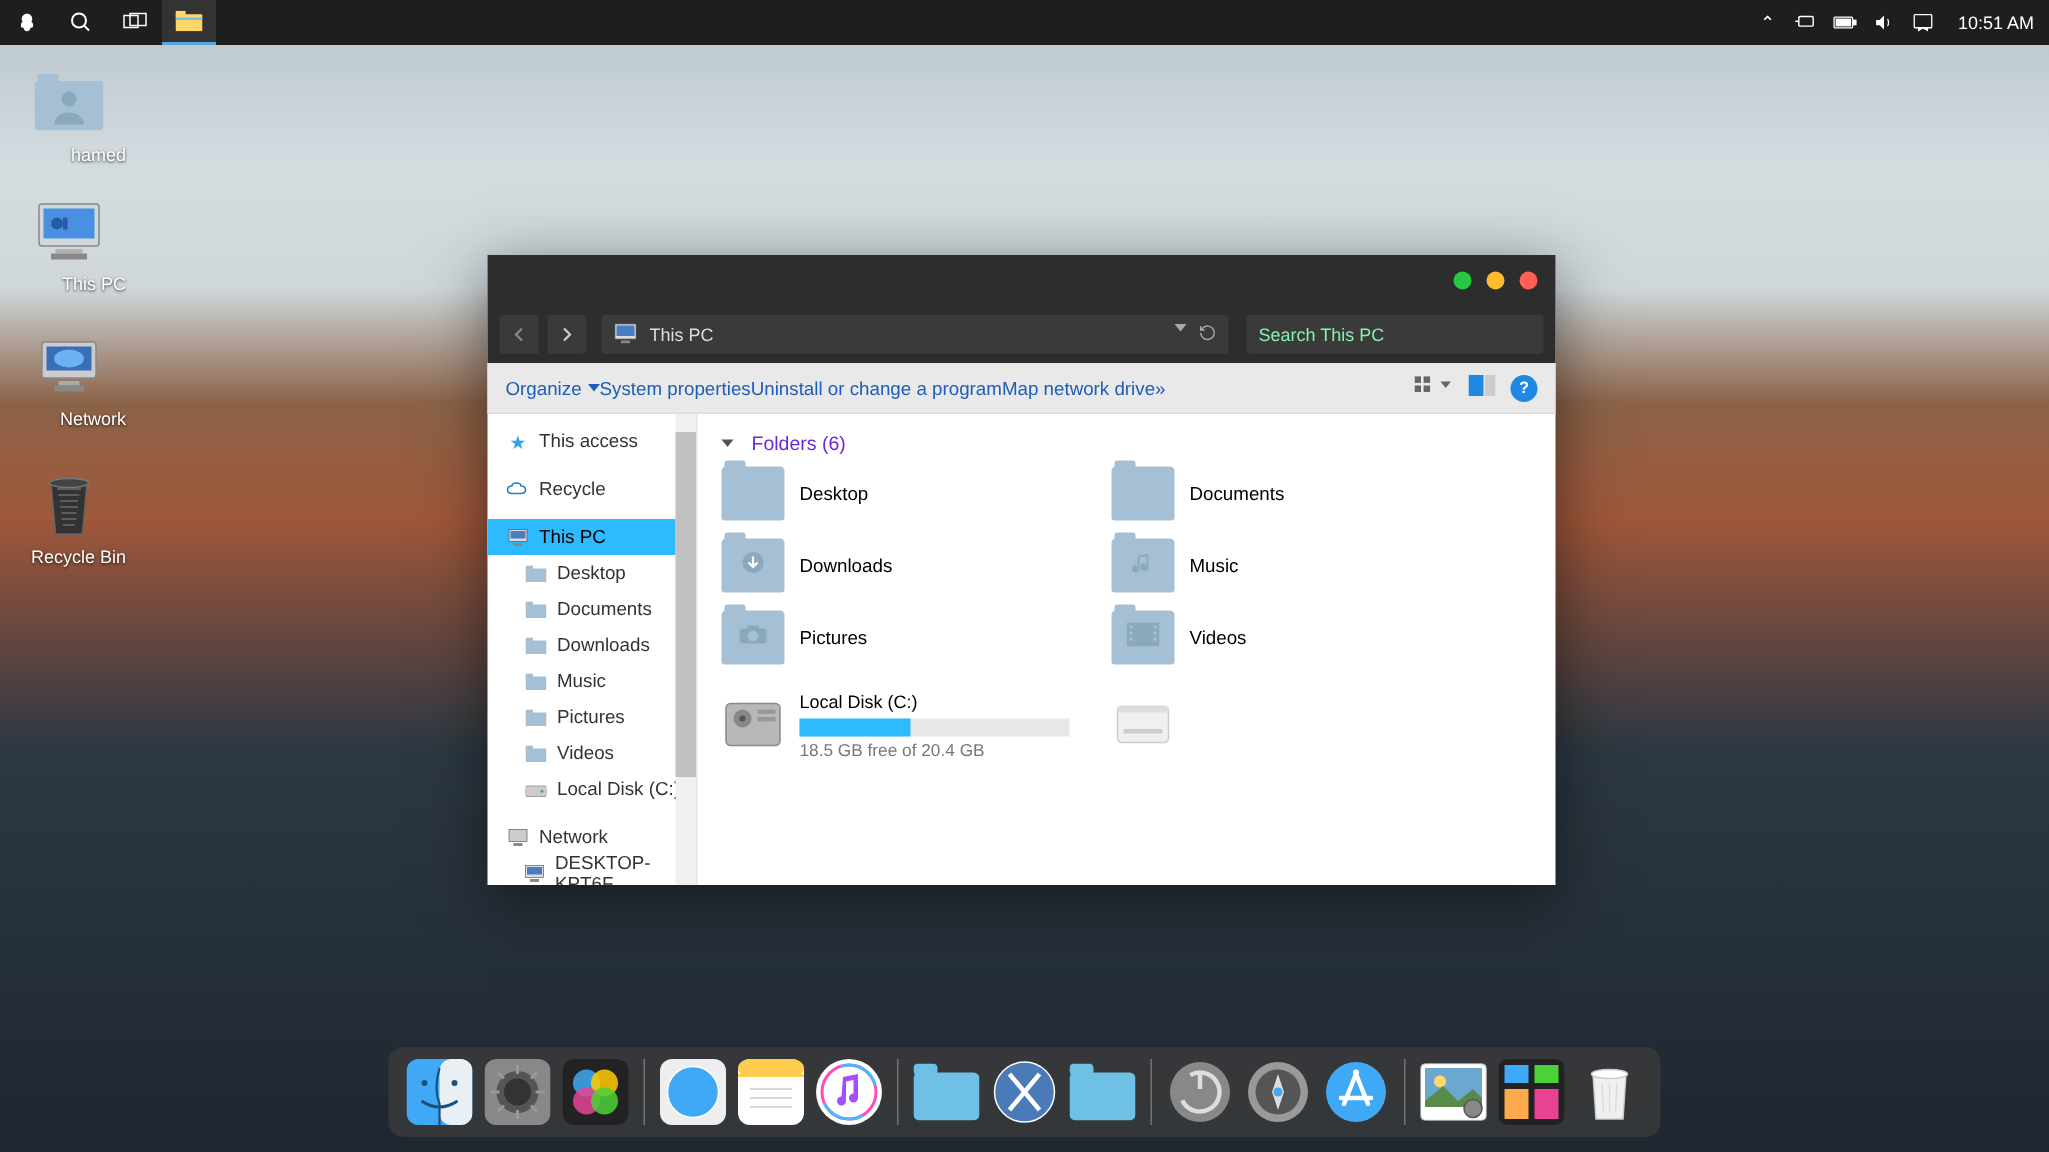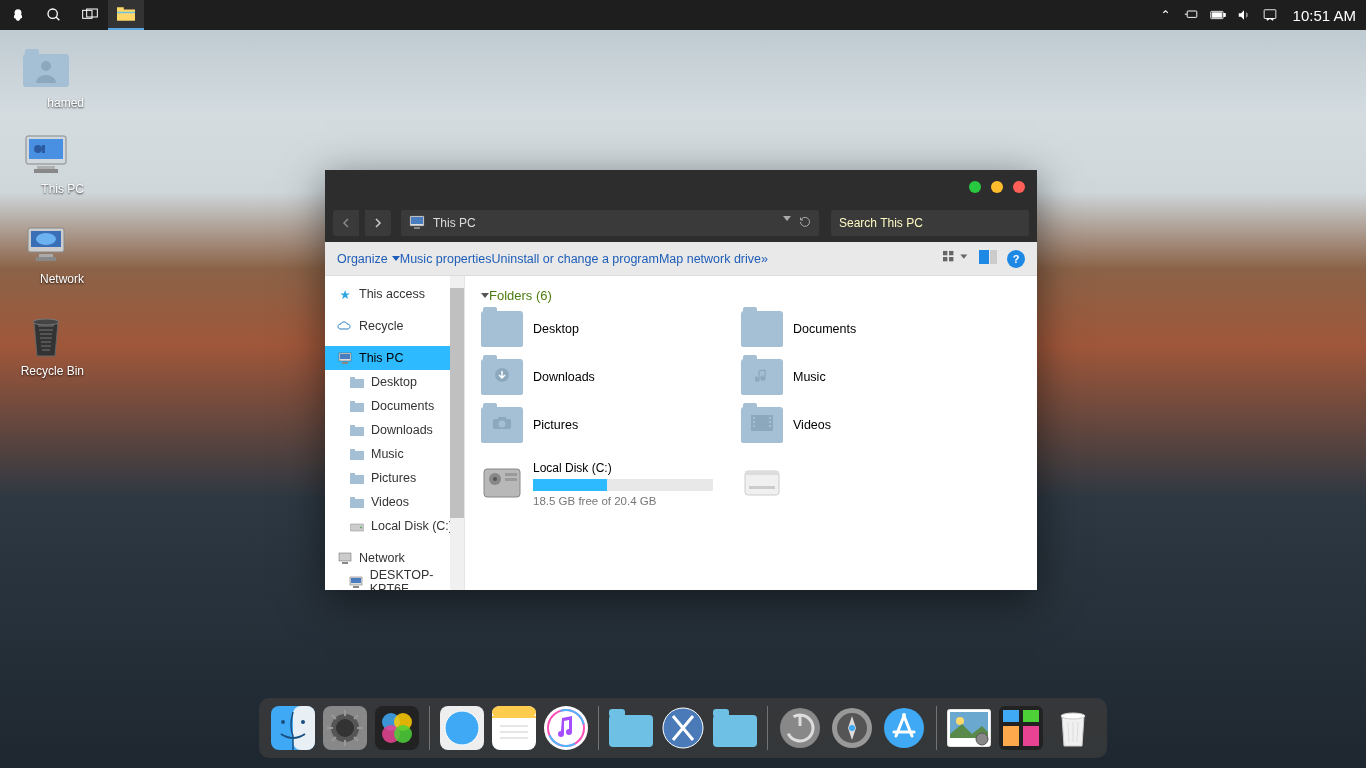--- a/index.html
+++ b/index.html
@@ -6,59 +6,59 @@
 html, body { width: 1366px; height: 768px; overflow: hidden; }
 body { position: relative; background: linear-gradient(to bottom, #b8c5cc 0%, #d4dce0 15%, #cfd7db 25%, #8b6348 35%, #a0573a 45%, #2d3842 65%, #1e2730 100%); }
 
 
 .taskbar { position: absolute; top:0; left:0; right:0; height:30px; background:#1e1e1e; display:flex; align-items:center; color:#fff; font-size:12px; }
 .taskbar-left { display:flex; height:100%; align-items:center; }
 .taskbar-btn { width:36px; height:30px; display:flex; align-items:center; justify-content:center; cursor:pointer; }
 .taskbar-btn.active { background:#333; border-bottom:2px solid #5aa5e0; }
 .taskbar-right { margin-left:auto; display:flex; align-items:center; gap:10px; padding-right:10px; }
 .taskbar-right .sys-icon { width:16px; height:16px; display:flex; align-items:center; justify-content:center; cursor:pointer; }
-.clock { font-size:15px; margin-left:5px; }
+.clock { font-size:12px; margin-left:5px; }
 
 
 .desktop-icon { position:absolute; width:76px; text-align:right; color:#fff; font-size:12px; text-shadow:0 1px 2px rgba(0,0,0,0.8); cursor:pointer; }
 .desktop-icon .icon-box { width:48px; height:48px; margin:0 auto 4px; display:flex; align-items:center; justify-content:center; }
 
 
 .explorer { position:absolute; left:325px; top:170px; width:712px; height:420px; background:#fff; box-shadow:0 10px 40px rgba(0,0,0,0.5); display:flex; flex-direction:column; }
 .titlebar { height:34px; background:#2d2d2d; display:flex; align-items:center; justify-content:flex-end; padding:0 12px; gap:10px; }
 .traffic-light { width:12px; height:12px; border-radius:50%; cursor:pointer; }
 .tl-green { background:#28c940; }
 .tl-yellow { background:#ffbd2e; }
 .tl-red { background:#ff5f57; }
 
 .navbar { height:38px; background:#2d2d2d; display:flex; align-items:center; padding:0 8px; gap:6px; }
 .nav-btn { width:26px; height:26px; background:#3a3a3a; display:flex; align-items:center; justify-content:center; cursor:pointer; color:#888; }
 .nav-btn:first-child { border-radius:3px 0 0 3px; }
 .nav-btn:nth-child(2) { border-radius:0 3px 3px 0; color:#ccc; }
 .address-bar { flex:1; height:26px; background:#3a3a3a; display:flex; align-items:center; padding:0 8px; color:#ddd; font-size:12px; gap:8px; margin-left:4px; border-radius:2px; position:relative; }
 .address-bar .addr-icons { margin-left:auto; display:flex; gap:8px; color:#aaa; }
-.search-bar { width:198px; height:26px; background:#3a3a3a; display:flex; align-items:center; padding:0 8px; color:#fef9c3; font-size:12px; margin-left:6px; border-radius:2px; }
+.search-bar { width:198px; height:26px; background:#3a3a3a; display:flex; align-items:center; padding:0 8px; color:#86efac; font-size:12px; margin-left:6px; border-radius:2px; }
 
 .toolbar { height:34px; background:#e9e9e9; border-bottom:1px solid #ddd; display:flex; align-items:center; padding:0 12px; font-size:12.5px; color:#1e5db8; }
 .toolbar-item { cursor:pointer; display:flex; align-items:center; gap:4px; }
 .toolbar-right { margin-left:auto; display:flex; align-items:center; gap:10px; }
 .help-icon { width:18px; height:18px; border-radius:50%; background:#1e88e5; color:#fff; display:flex; align-items:center; justify-content:center; font-size:11px; font-weight:bold; }
 
 .body-area { flex:1; display:flex; overflow:hidden; }
 .sidebar { width:140px; background:#fff; border-right:1px solid #e5e5e5; font-size:12.5px; overflow-y:auto; position:relative; }
 .sidebar::-webkit-scrollbar { width:14px; }
 .sidebar-scrollbar { position:absolute; right:0; top:0; width:14px; height:100%; background:#f0f0f0; }
 .sidebar-scrollbar-thumb { position:absolute; top:12px; width:14px; height:230px; background:#c0c0c0; }
 .sidebar-item { height:24px; display:flex; align-items:center; padding-left:12px; gap:6px; cursor:pointer; color:#333; }
 .sidebar-item.selected { background:#2dbaff; color:#000; }
 .sidebar-item.indent { padding-left:24px; }
 .sidebar-item .si-icon { width:16px; height:16px; display:flex; align-items:center; justify-content:center; }
 
 .content { flex:1; padding:12px 16px; overflow:auto; }
-.section-header { font-size:13px; color:#4d7c0f; display:flex; align-items:center; gap:0; margin-bottom:8px; cursor:pointer; }
+.section-header { font-size:13px; color:#6d28d9; display:flex; align-items:center; gap:12px; margin-bottom:8px; cursor:pointer; }
 .folder-grid { display:flex; flex-wrap:wrap; gap:12px 10px; margin-bottom:18px; }
 .folder-item { width:250px; display:flex; align-items:center; gap:10px; cursor:pointer; font-size:12.5px; }
 .folder-icon { width:42px; height:36px; background:#a5c0d4; border-radius:3px 3px 2px 2px; position:relative; }
 .folder-icon::before { content:''; position:absolute; top:-4px; left:2px; width:14px; height:5px; background:#a5c0d4; border-radius:2px 2px 0 0; }
 .drive-item { width:250px; display:flex; gap:10px; cursor:pointer; }
 .drive-icon { width:42px; height:42px; display:flex; align-items:center; justify-content:center; }
 .drive-info { font-size:12px; flex:1; }
 .drive-bar { width:180px; height:12px; background:#e8e8e8; margin:4px 0; position:relative; }
 .drive-bar-fill { height:100%; background:#2dbaff; }
 .drive-free { color:#777; font-size:11.5px; }
@@ -213,21 +213,21 @@
     </div>
     <div class="search-bar">
       <span>Search This PC</span>
     </div>
   </div>
   <div class="toolbar">
     <span class="toolbar-item">
         <span>Organize</span> 
         <span class="chevron chev-down"></span>
       </span>
-    <span class="toolbar-item">Music properties</span>
+    <span class="toolbar-item">System properties</span>
     <span class="toolbar-item">Uninstall or change a program</span>
     <span class="toolbar-item">Map network drive</span>
     <span class="toolbar-item">»</span>
     <div class="toolbar-right">
       <span style="color:#555;"><svg width="26" height="14" viewBox="0 0 30 14">
             <rect x="0" y="0" width="5" height="5" fill="#666"></rect>
             <rect x="7" y="0" width="5" height="5" fill="#666"></rect>
             <rect x="0" y="7" width="5" height="5" fill="#666"></rect>
             <rect x="7" y="7" width="5" height="5" fill="#666"></rect>
             <path d="M20 4 l4 5 l4-5z" fill="#666"></path>

